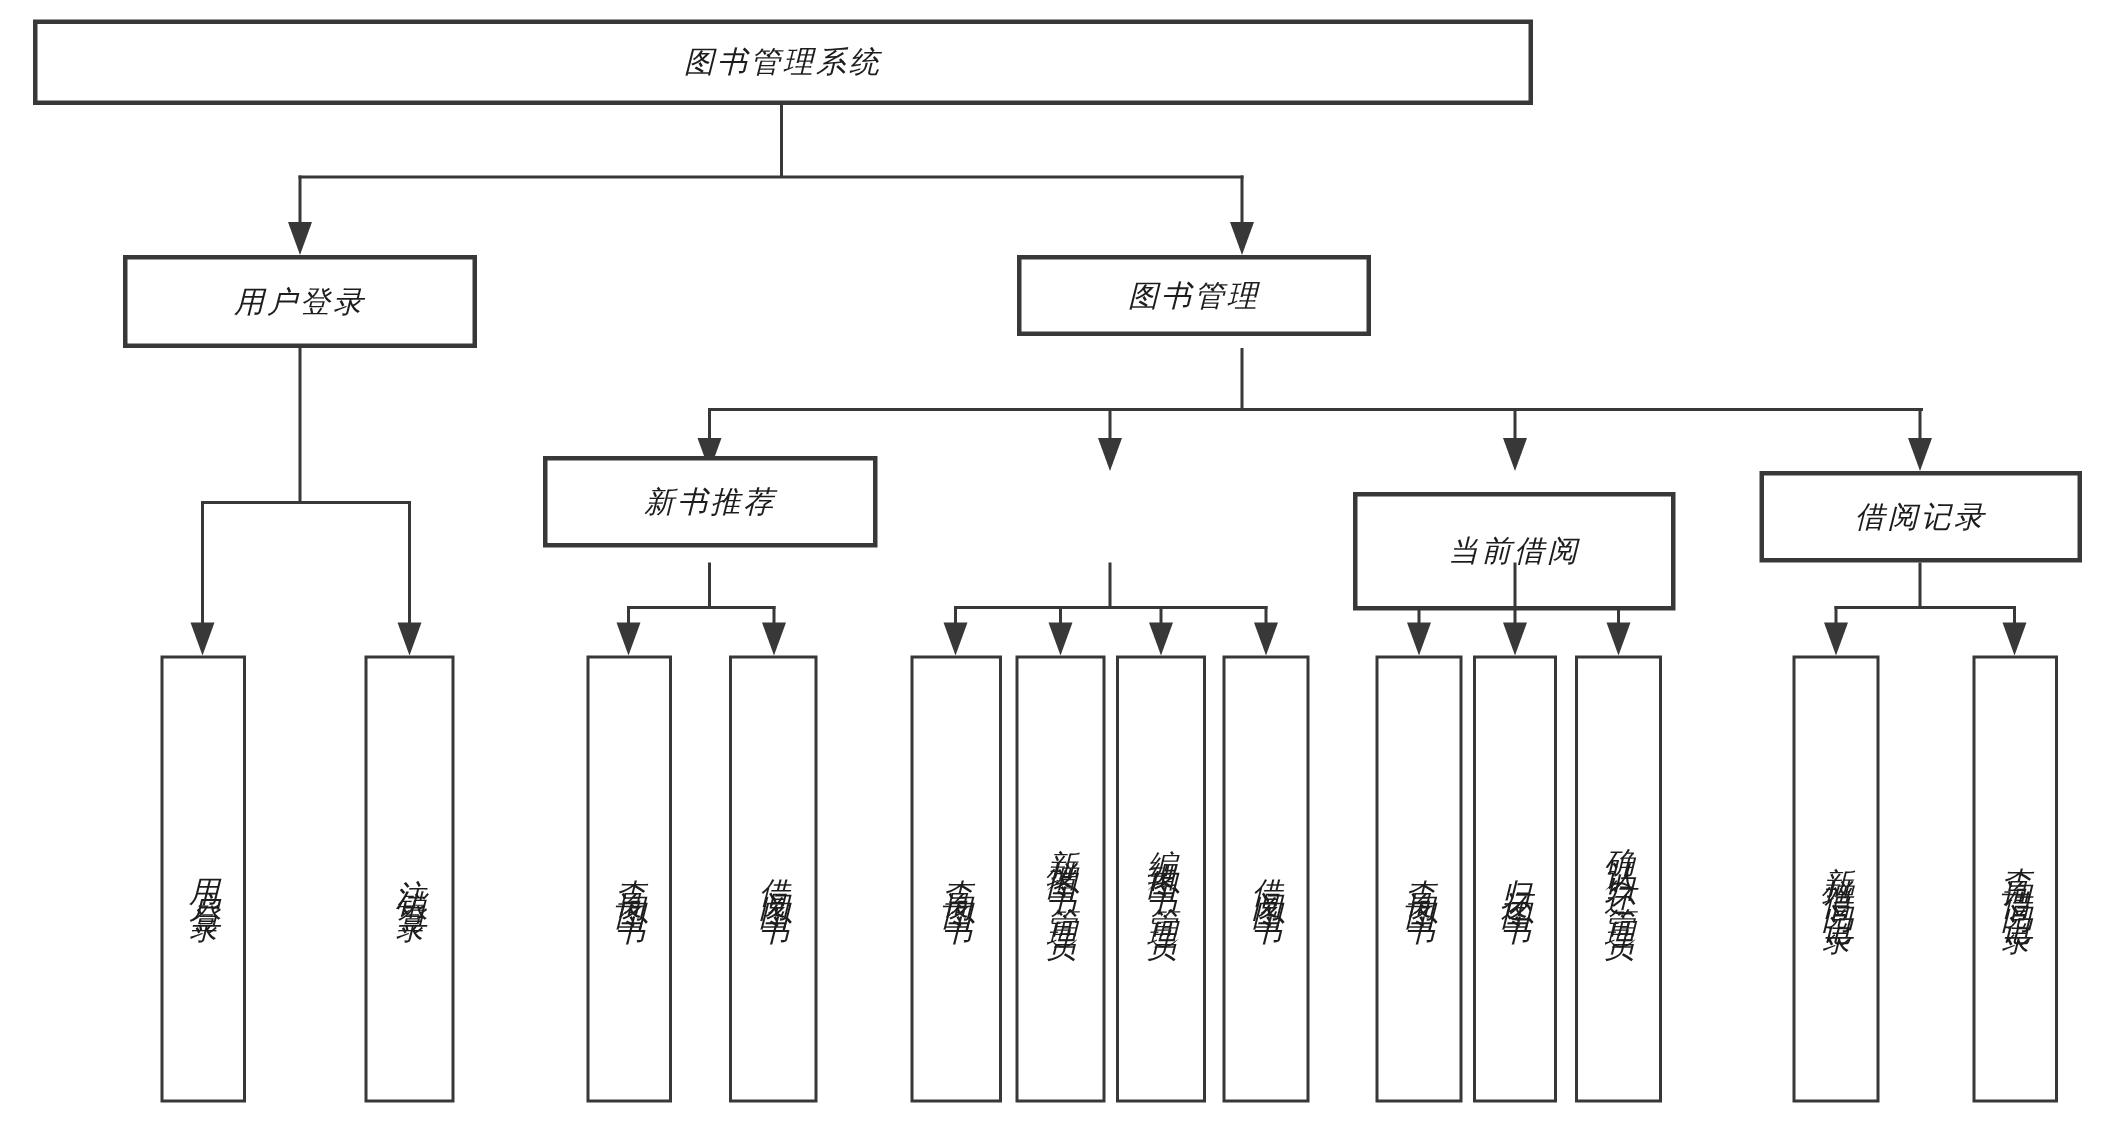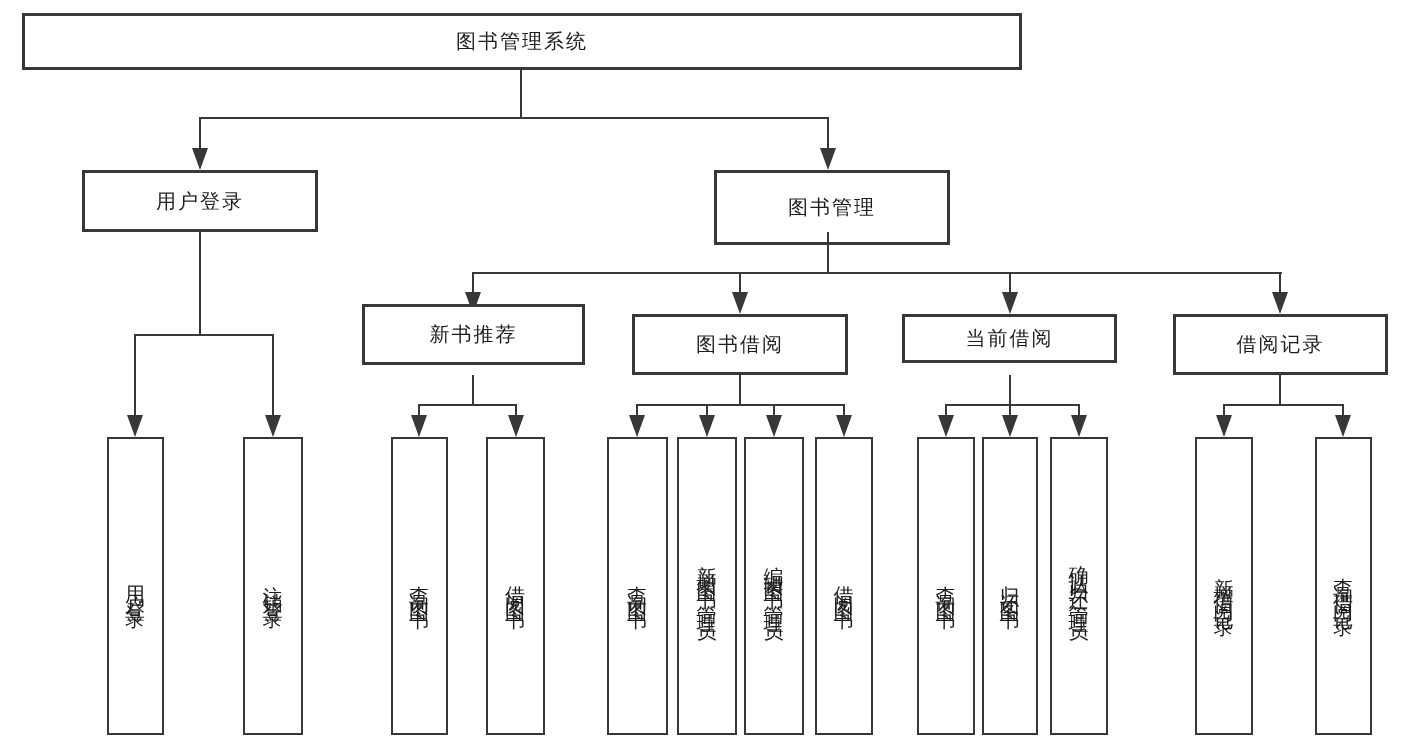--- a/index.html
+++ b/index.html
@@ -5,20 +5,21 @@
   :root { --line:#383838; --text:#1d1d1d; --bg:#ffffff; --wm:#b9b9b9; }
   html,body { margin:0; padding:0; background:var(--bg); }
   .canvas {
     position:relative; width:1405px; height:747px; background:var(--bg);
     font-family:"Liberation Sans","DejaVu Sans",sans-serif; overflow:hidden;
   }
   .box {
     position:absolute; box-sizing:border-box; background:var(--bg);
     border:3px solid var(--line); display:flex; align-items:center; justify-content:center;
     color:var(--text);
+    font-style:italic;
   }
   .box.h { font-size:20px; letter-spacing:2px; white-space:nowrap; }
   .box.v { border-width:2px; }
   .vtext {
     writing-mode:vertical-rl; text-orientation:mixed;
     font-size:20px; line-height:1; letter-spacing:8px; color:var(--text);
   }
   .line { position:absolute; background:var(--line); }
   .arrowhead {
     position:absolute; width:0; height:0;
@@ -42,21 +43,21 @@
   <div class="line" style="left:520px;top:70px;width:2px;height:48px"></div>
   <div class="line" style="left:199px;top:117px;width:630px;height:2px"></div>
   <div class="line" style="left:199px;top:117px;width:2px;height:33px"></div>
   <div class="arrowhead" style="left:192px;top:148px"></div>
   <div class="line" style="left:827px;top:117px;width:2px;height:33px"></div>
   <div class="arrowhead" style="left:820px;top:148px"></div>
 
   <div class="box h" style="left:82px;top:170px;width:236px;height:62px">
     <span>用户登录</span>
   </div>
-  <div class="box h" style="left:714px;top:170px;width:236px;height:75px">
+  <div class="box h" style="left:678px;top:170px;width:236px;height:54px">
     <span>图书管理</span>
   </div>
 
   <div class="line" style="left:199px;top:232px;width:2px;height:103px"></div>
   <div class="line" style="left:134px;top:334px;width:140px;height:2px"></div>
   <div class="line" style="left:134px;top:334px;width:2px;height:82px"></div>
   <div class="arrowhead" style="left:127px;top:415px"></div>
   <div class="line" style="left:272px;top:334px;width:2px;height:82px"></div>
   <div class="arrowhead" style="left:265px;top:415px"></div>
 
@@ -67,24 +68,21 @@
   <div class="line" style="left:739px;top:272px;width:2px;height:21px"></div>
   <div class="arrowhead" style="left:732px;top:292px"></div>
   <div class="line" style="left:1009px;top:272px;width:2px;height:21px"></div>
   <div class="arrowhead" style="left:1002px;top:292px"></div>
   <div class="line" style="left:1279px;top:272px;width:2px;height:21px"></div>
   <div class="arrowhead" style="left:1272px;top:292px"></div>
 
   <div class="box h" style="left:362px;top:304px;width:223px;height:61px">
     <span>新书推荐</span>
   </div>
-  <div class="box h" style="left:632px;top:314px;width:216px;height:61px">
-    <span>图书借阅</span>
-  </div>
-  <div class="box h" style="left:902px;top:314px;width:215px;height:49px">
+  <div class="box h" style="left:902px;top:328px;width:215px;height:79px">
     <span>当前借阅</span>
   </div>
   <div class="box h" style="left:1173px;top:314px;width:215px;height:61px">
     <span>借阅记录</span>
   </div>
 
   <div class="line" style="left:472px;top:375px;width:2px;height:30px"></div>
   <div class="line" style="left:418px;top:404px;width:99px;height:2px"></div>
   <div class="line" style="left:418px;top:404px;width:2px;height:12px"></div>
   <div class="arrowhead" style="left:411px;top:415px"></div>

